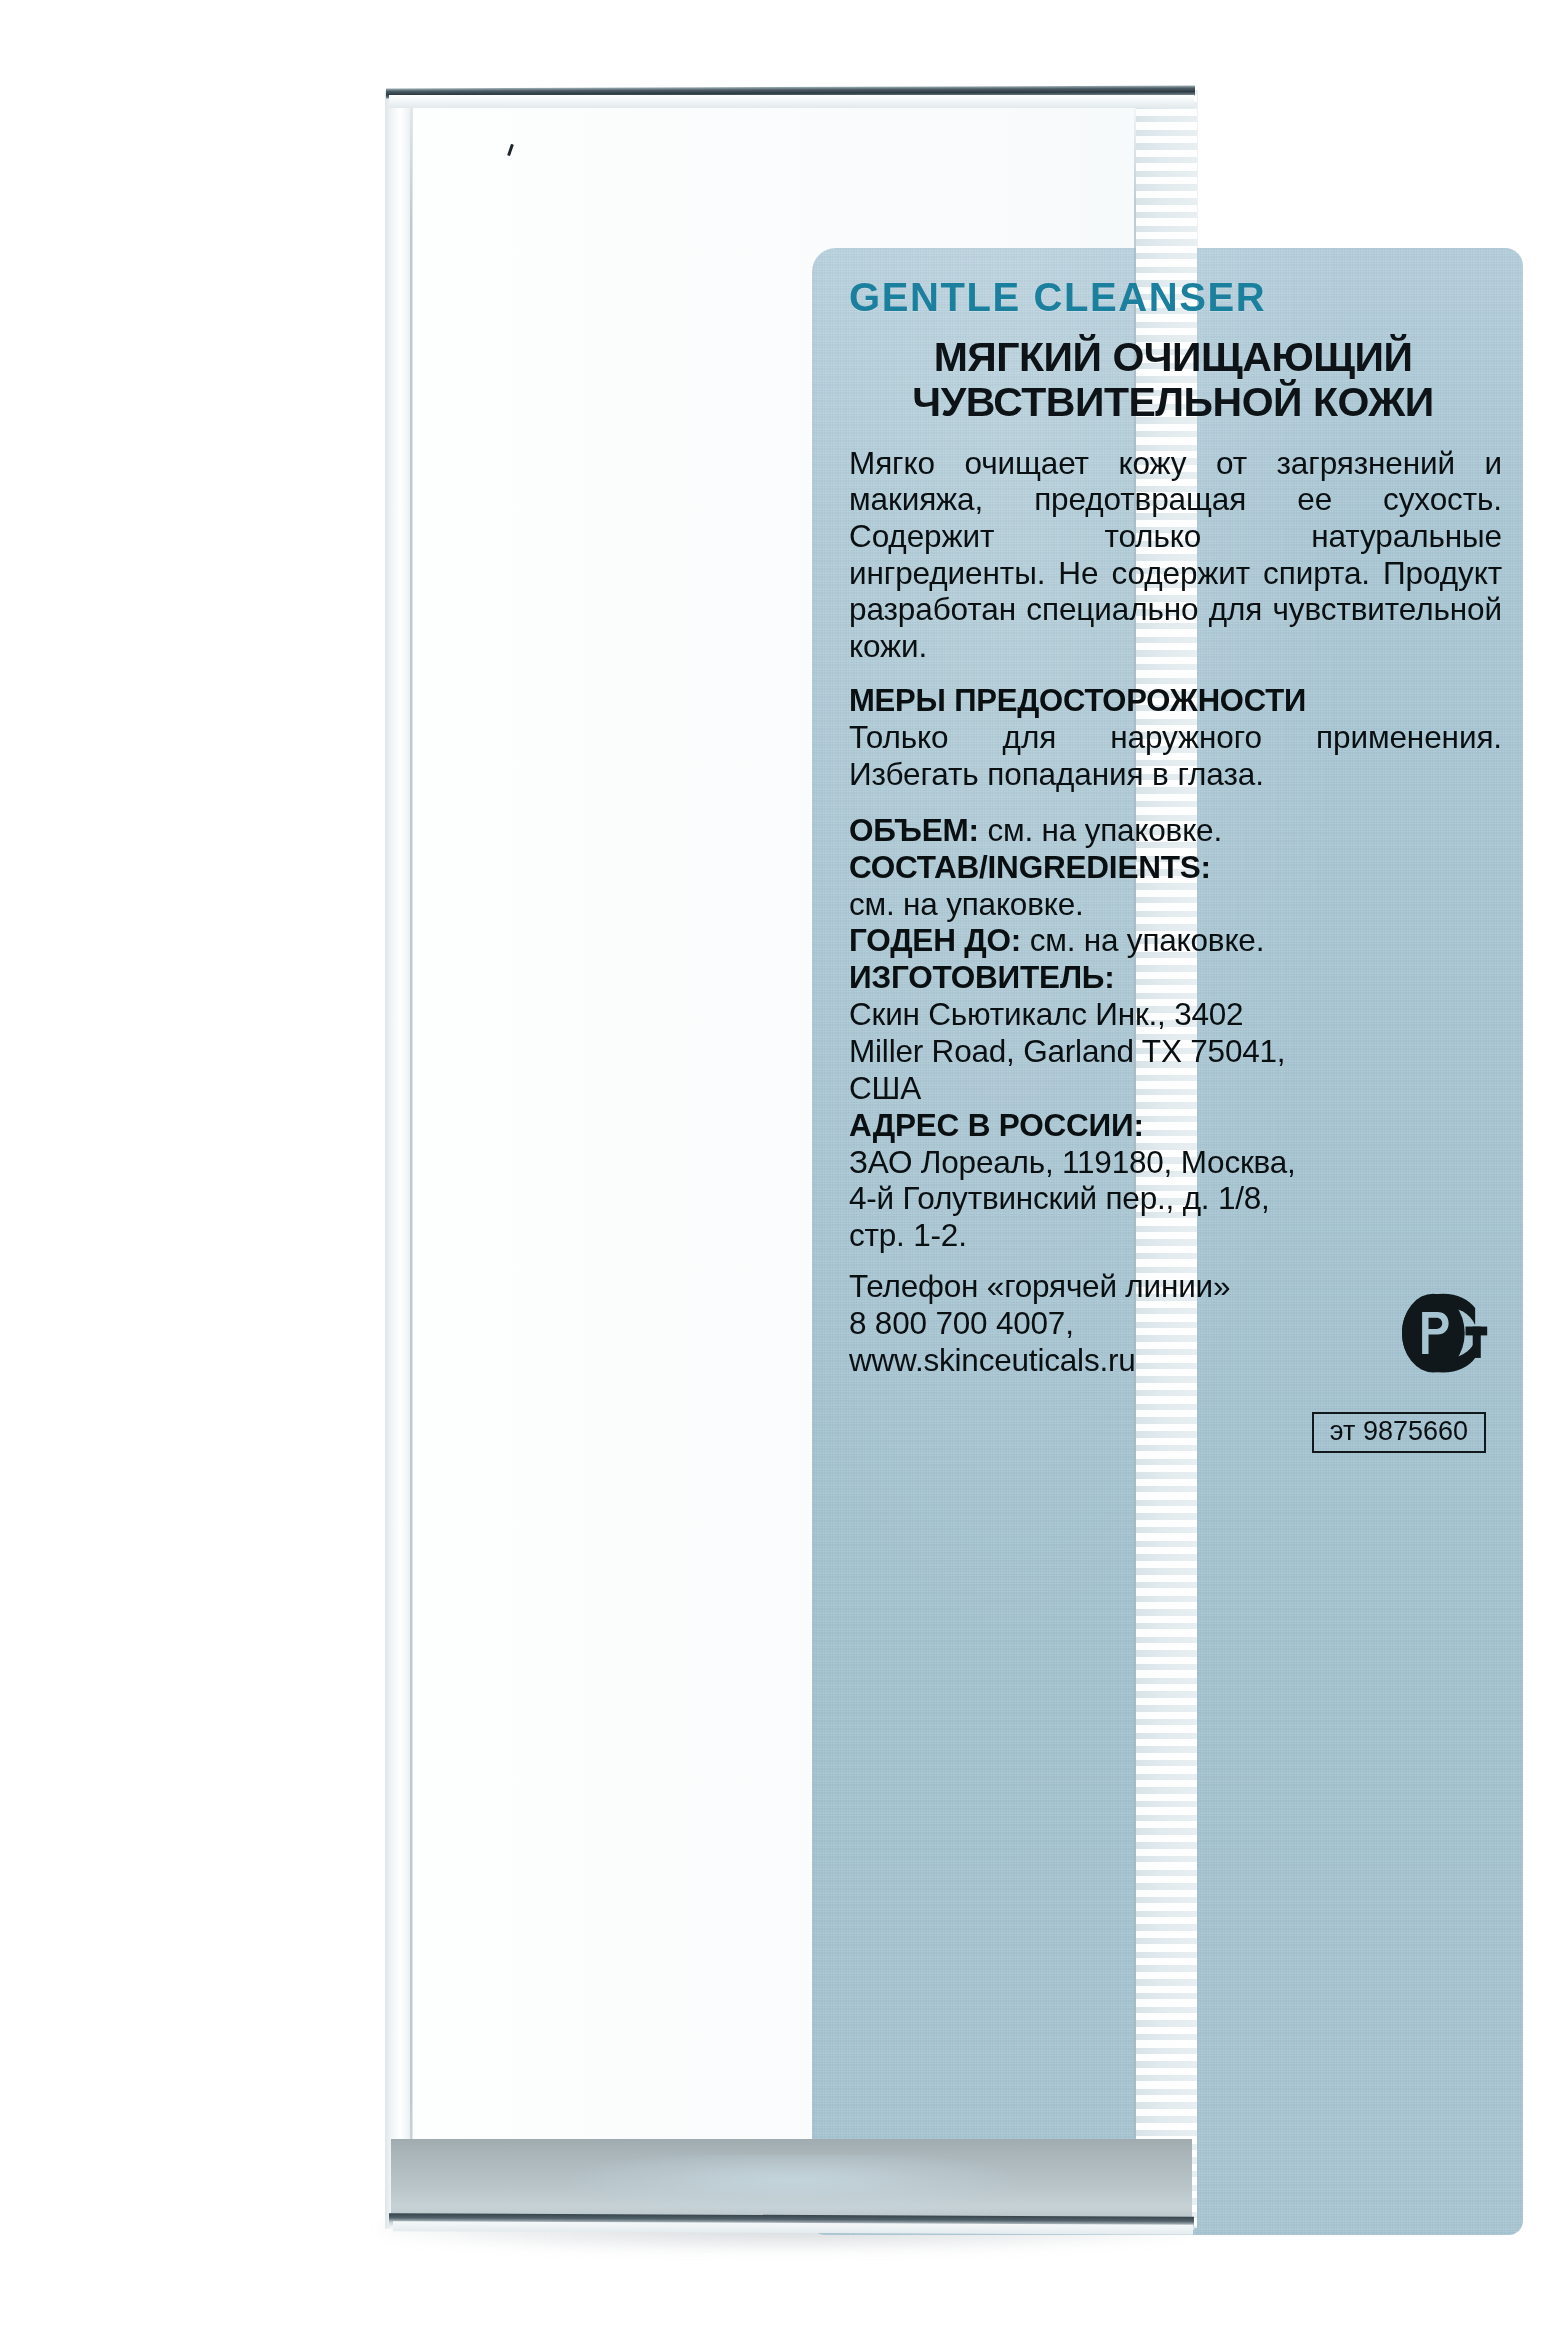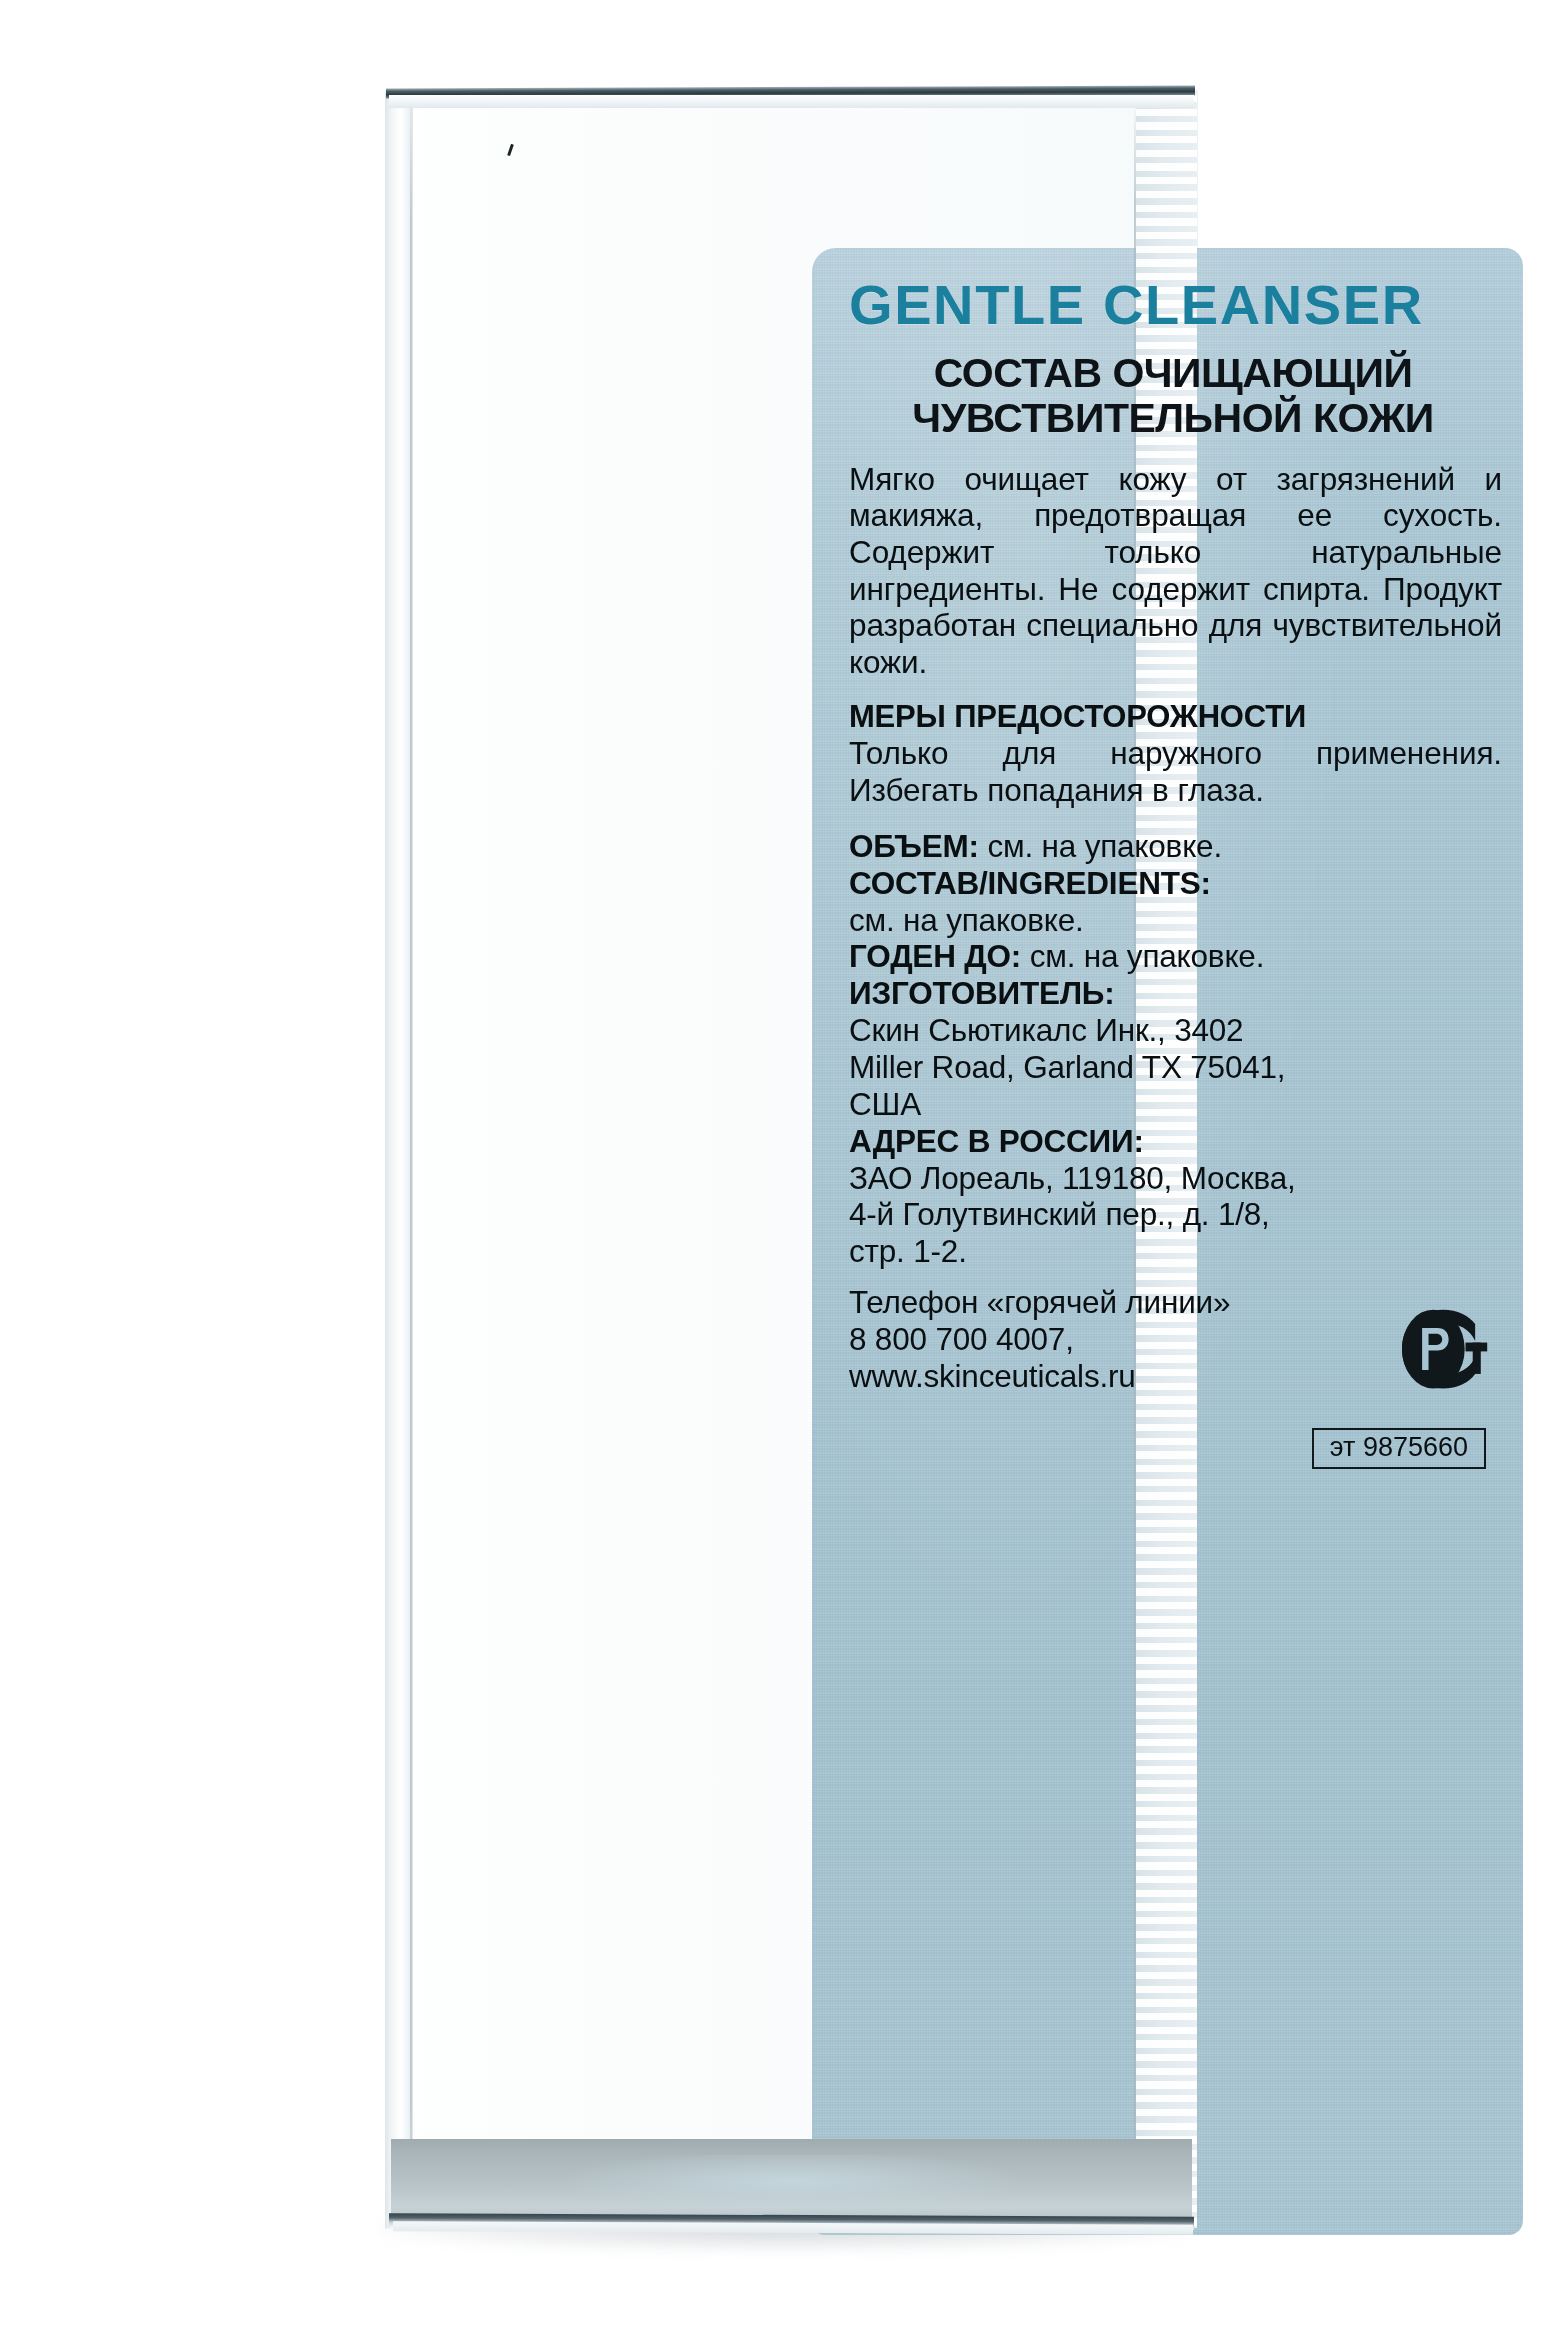--- a/index.html
+++ b/index.html
@@ -184,21 +184,21 @@
   .content {
     position: relative;
     z-index: 2;
     padding: 0 21px 0 37px;
   }
 
   
   .brand-line {
     margin-top: 29px;
     color: #1b7f9e;
-    font-size: 56px;
+    font-size: 40px;
     font-weight: bold;
     letter-spacing: 1.6px;
     line-height: 1.0;
     white-space: nowrap;
     text-shadow: 0 0.8px 0 rgba(255,255,255,0.22);
   }
 
   .product-title {
     margin-top: 18px;
     color: #0d1317;
@@ -298,21 +298,21 @@
   <div class="carton-shadow"></div>
 
   <div class="carton">
 
     <div class="label-panel">
       <div class="content">
 
         <div class="brand-line">GENTLE CLEANSER</div>
 
         <div class="product-title">
-          <div>СОСТАВ ОЧИЩАЮЩИЙ</div>
+          <div>МЯГКИЙ ОЧИЩАЮЩИЙ</div>
           <div>ЧУВСТВИТЕЛЬНОЙ КОЖИ</div>
         </div>
 
         <div class="section">
           <p class="body">Мягко очищает кожу от загрязнений и макияжа, предотвращая ее сухость. Содержит только натуральные ингредиенты. Не содержит спирта. Продукт разработан специально для чувствительной кожи.</p>
         </div>
 
 
         <div class="section">
           <h2 class="heading">МЕРЫ ПРЕДОСТОРОЖНОСТИ</h2>

